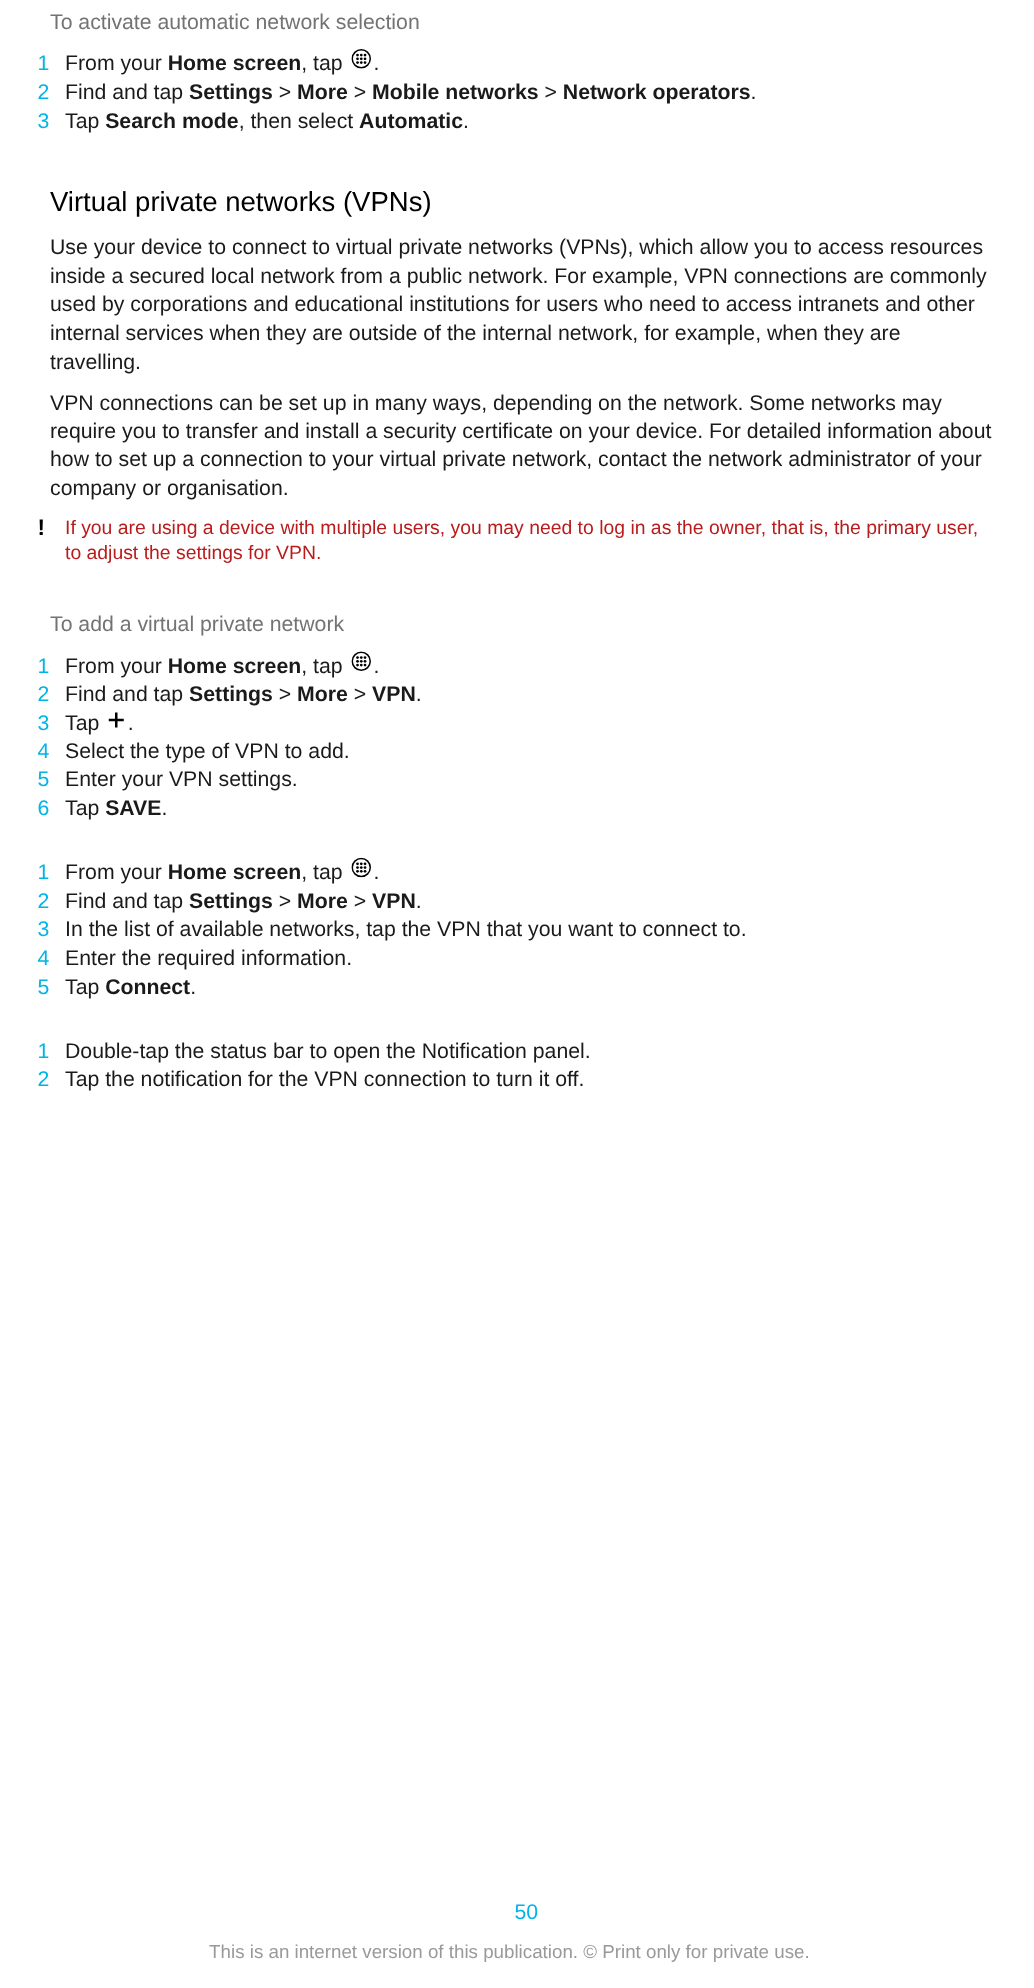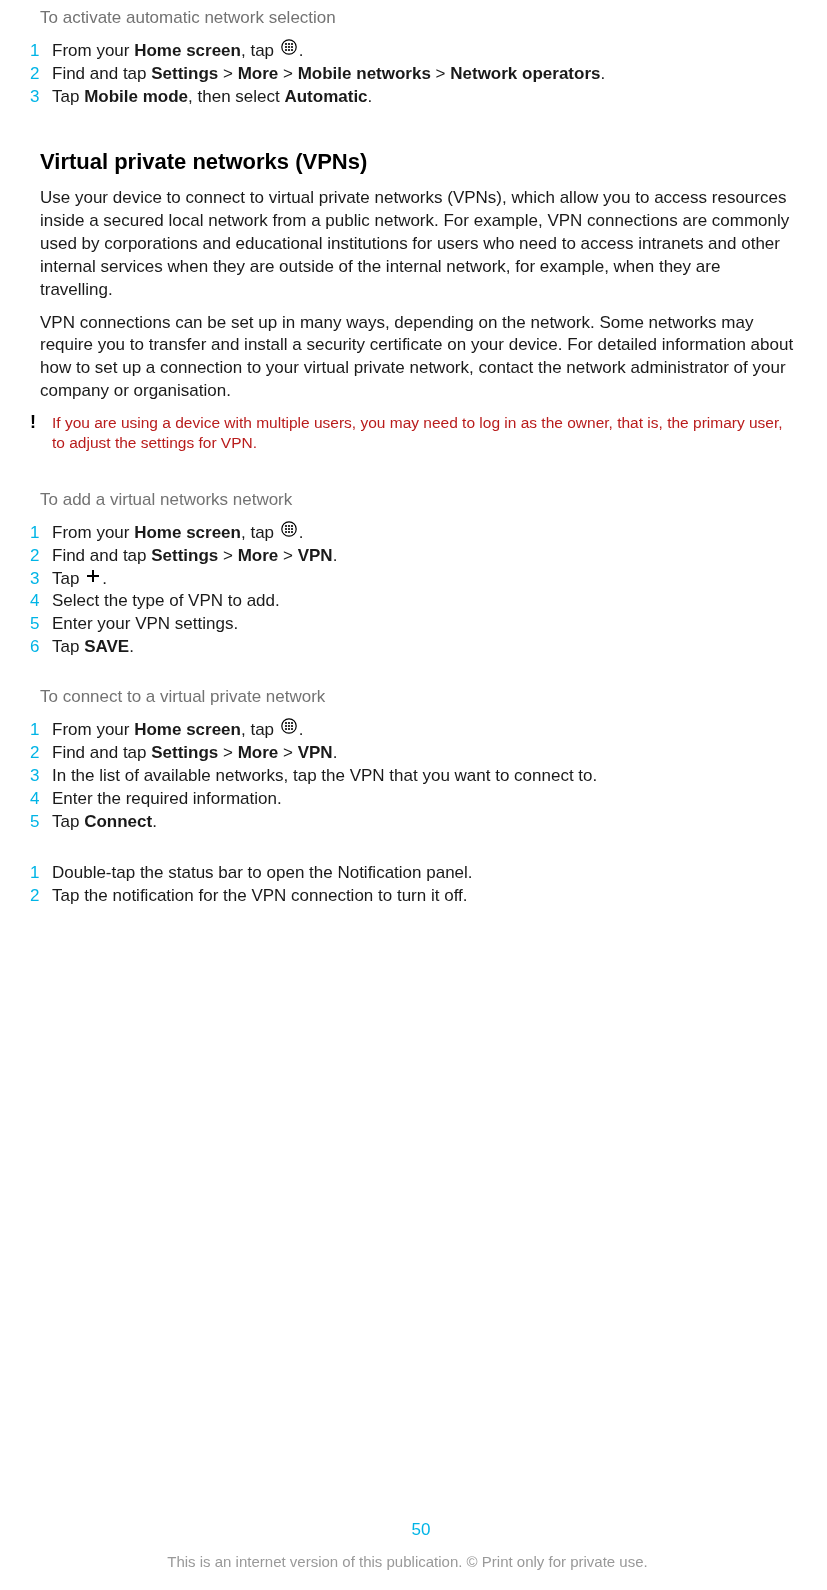--- a/index.html
+++ b/index.html
@@ -43,21 +43,21 @@
     font-size: 17px;
   }
   .step-text {
     flex: 1;
   }
   .bold {
     font-weight: 600;
   }
   h2.heading {
     font-size: 22px;
-    font-weight: 700;
+    font-weight: 400;
     color: #000;
     margin-left: 10px;
     margin-top: 40px;
     margin-bottom: 12px;
   }
   .para {
     font-size: 17px;
     line-height: 1.35;
     color: #1a1a1a;
     margin-left: 10px;
@@ -142,34 +142,34 @@
               <circle cx="8" cy="11" r="1.1" fill="#000"></circle>
               <circle cx="11" cy="11" r="1.1" fill="#000"></circle>
             </svg></span>.</span>
       </li>
       <li>
         <span class="step-num">2</span>
         <span class="step-text">Find and tap <span class="bold">Settings</span> &gt; <span class="bold">More</span> &gt; <span class="bold">Mobile networks</span> &gt; <span class="bold">Network operators</span>.</span>
       </li>
       <li>
         <span class="step-num">3</span>
-        <span class="step-text">Tap <span class="bold">Mobile mode</span>, then select <span class="bold">Automatic</span>.</span>
+        <span class="step-text">Tap <span class="bold">Search mode</span>, then select <span class="bold">Automatic</span>.</span>
       </li>
     </ol>
 
   <h2 class="heading">Virtual private networks (VPNs)</h2>
   <p class="para">Use your device to connect to virtual private networks (VPNs), which allow you to access resources inside a secured local network from a public network. For example, VPN connections are commonly used by corporations and educational institutions for users who need to access intranets and other internal services when they are outside of the internal network, for example, when they are travelling.</p>
   <p class="para">VPN connections can be set up in many ways, depending on the network. Some networks may require you to transfer and install a security certificate on your device. For detailed information about how to set up a connection to your virtual private network, contact the network administrator of your company or organisation.</p>
 
   <div class="note-row">
     <span class="note-icon">!</span>
     <span class="note-text">If you are using a device with multiple users, you may need to log in as the owner, that is, the primary user, to adjust the settings for VPN.</span>
   </div>
 
-  <div class="section-title">To add a virtual networks network</div>
+  <div class="section-title">To add a virtual private network</div>
   <ol class="step-list" id="list2">
       <li>
         <span class="step-num">1</span>
         <span class="step-text">From your <span class="bold">Home screen</span>, tap <span class="icon-inline"><svg class="icon-apps" viewBox="0 0 16 16">
               <circle cx="8" cy="8" r="7.2" fill="none" stroke="#000" stroke-width="1.2"></circle>
               <circle cx="5" cy="5" r="1.1" fill="#000"></circle>
               <circle cx="8" cy="5" r="1.1" fill="#000"></circle>
               <circle cx="11" cy="5" r="1.1" fill="#000"></circle>
               <circle cx="5" cy="8" r="1.1" fill="#000"></circle>
               <circle cx="8" cy="8" r="1.1" fill="#000"></circle>
@@ -197,21 +197,20 @@
       <li>
         <span class="step-num">5</span>
         <span class="step-text">Enter your VPN settings.</span>
       </li>
       <li>
         <span class="step-num">6</span>
         <span class="step-text">Tap <span class="bold">SAVE</span>.</span>
       </li>
     </ol>
 
-  <div class="section-title mt">To connect to a virtual private network</div>
   <ol class="step-list" id="list3">
       <li>
         <span class="step-num">1</span>
         <span class="step-text">From your <span class="bold">Home screen</span>, tap <span class="icon-inline"><svg class="icon-apps" viewBox="0 0 16 16">
               <circle cx="8" cy="8" r="7.2" fill="none" stroke="#000" stroke-width="1.2"></circle>
               <circle cx="5" cy="5" r="1.1" fill="#000"></circle>
               <circle cx="8" cy="5" r="1.1" fill="#000"></circle>
               <circle cx="11" cy="5" r="1.1" fill="#000"></circle>
               <circle cx="5" cy="8" r="1.1" fill="#000"></circle>
               <circle cx="8" cy="8" r="1.1" fill="#000"></circle>

